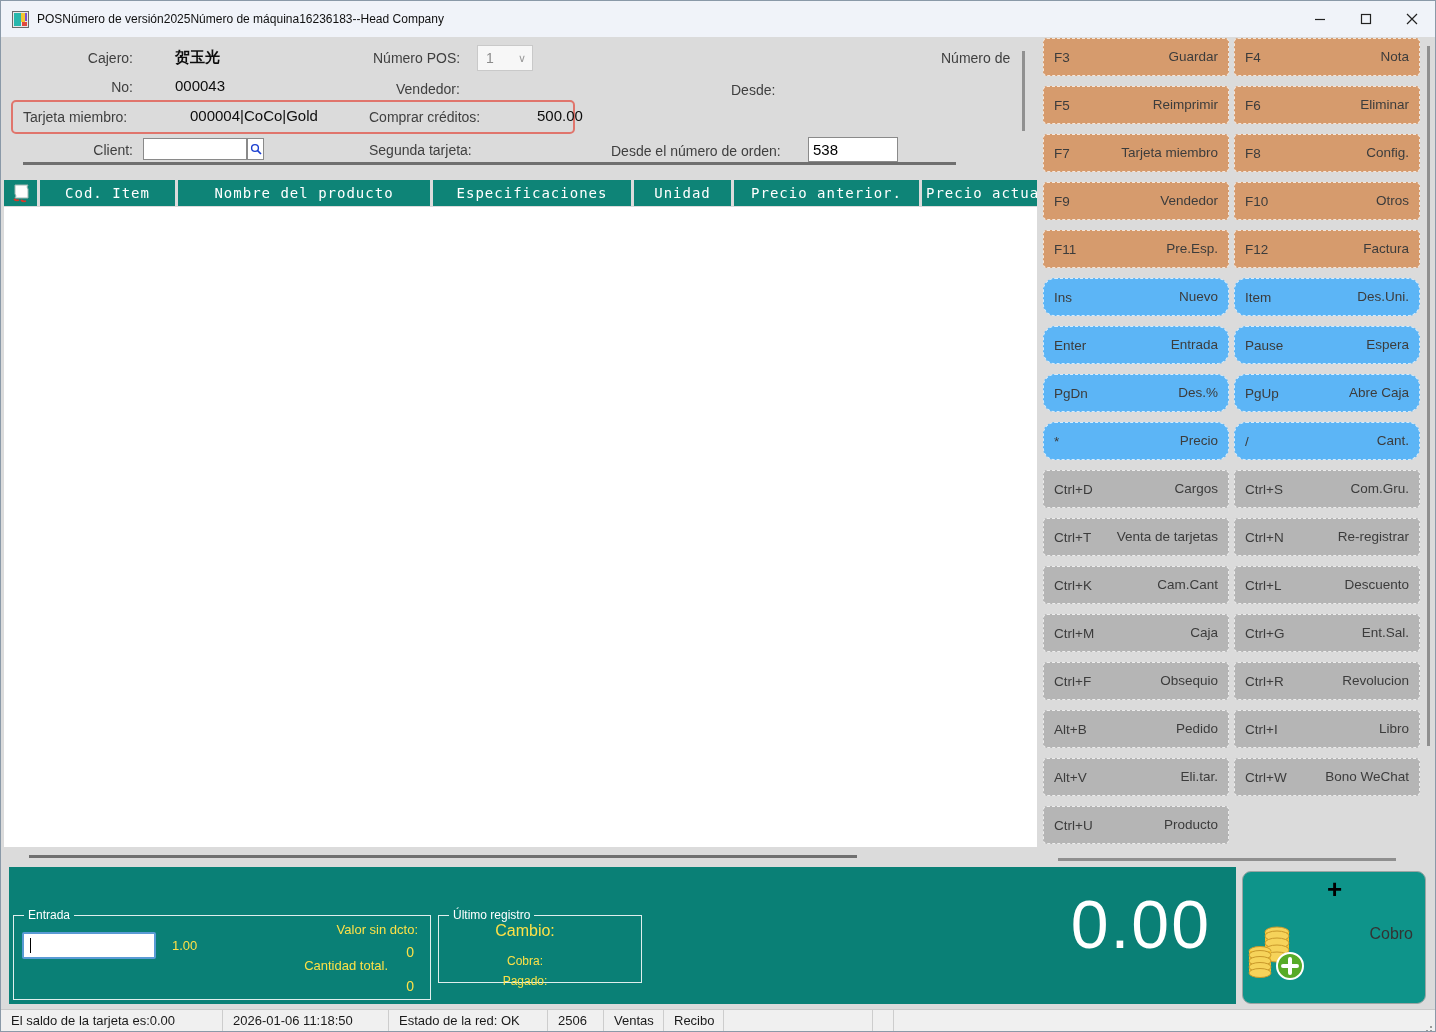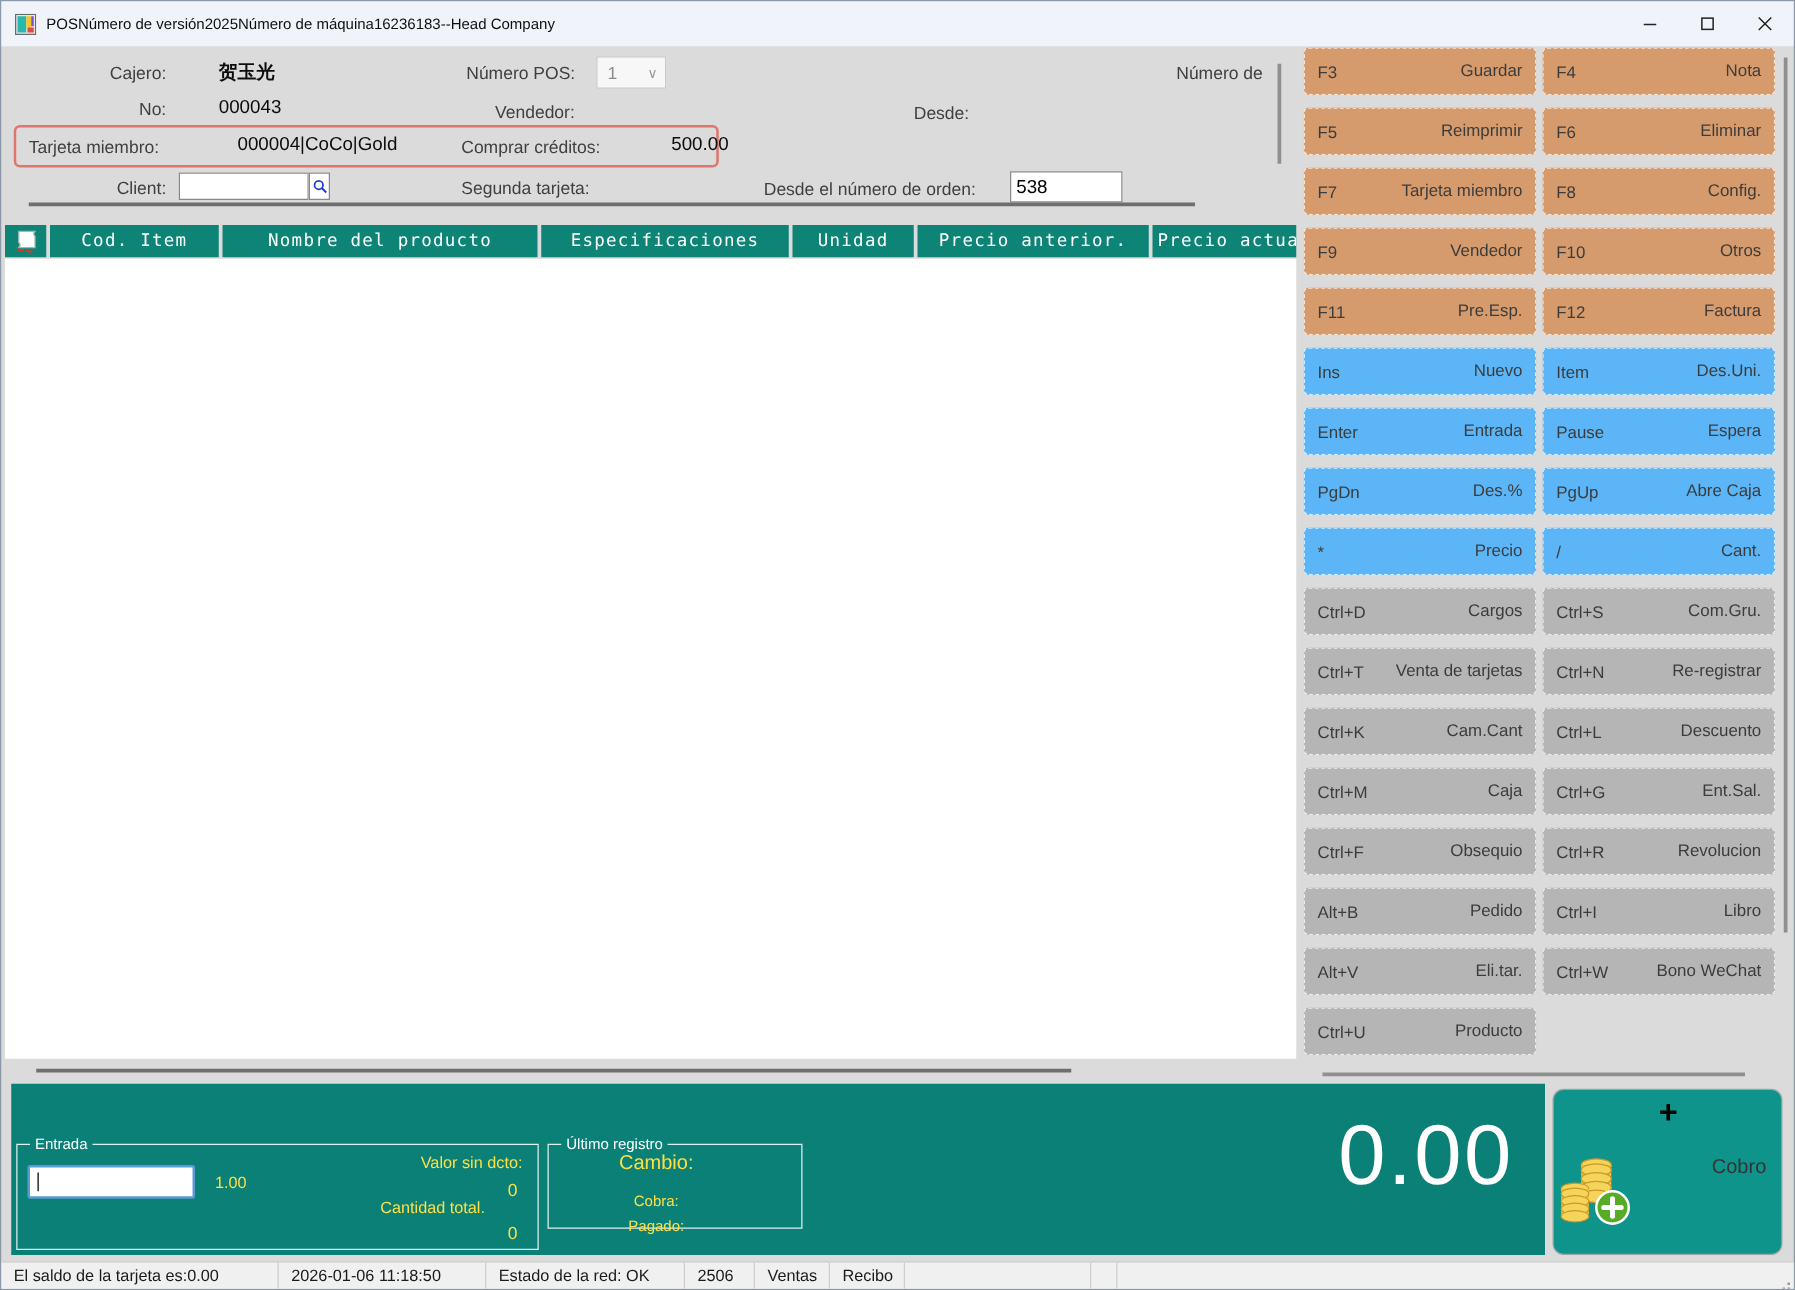--- a/index.html
+++ b/index.html
@@ -31,21 +31,21 @@
   
   .table-header{position:absolute;left:3px;top:179px;width:1033px;height:26px;display:flex;gap:3px;overflow:hidden;}
   .thcell{background:#0E8477;color:#fff;font-family:"DejaVu Sans Mono",monospace;font-size:14px;letter-spacing:1px;display:flex;align-items:center;justify-content:center;flex:0 0 auto;box-sizing:border-box;white-space:nowrap;overflow:hidden;}
   .table-body{position:absolute;left:3px;top:206px;width:1033px;height:640px;background:#ffffff;}
   .table-hscroll{position:absolute;left:28px;top:854px;width:828px;height:3px;background:#6F6F6F;}
   
   .keypad{position:absolute;left:1042px;top:37px;display:grid;grid-template-columns:186px 186px;column-gap:5px;row-gap:10px;grid-auto-rows:38px;}
   .kbtn{border-radius:4px;border:1px dashed rgba(255,255,255,.75);box-sizing:border-box;display:flex;justify-content:space-between;align-items:center;padding:0 10px;font-size:13.5px;color:#3C3C3C;cursor:default;}
   .kbtn .klabel{max-width:112px;text-align:right;line-height:1.12;}
   .kbtn.fn{background:#D69B6D;}
-  .kbtn.nav{background:#5CB5F6;}
+  .kbtn.nav{background:#5CB5F6;border-radius:12px;}
   .kbtn.ctrl{background:#B5B5B5;}
   .keypad-vscroll{position:absolute;left:1426px;top:45px;width:3px;height:700px;background:#8F8F8F;}
   .keypad-hscroll{position:absolute;left:1057px;top:857px;width:338px;height:3px;background:#8F8F8F;}
   
   .bottom-panel{position:absolute;left:8px;top:866px;width:1227px;height:137px;background:#0A8076;}
   .groupbox{position:absolute;border:1px solid #DFEFED;box-sizing:border-box;}
   .groupbox .legend{position:absolute;top:-8px;left:10px;background:#0A8076;padding:0 4px;font-size:12px;color:#fff;white-space:nowrap;}
   .gb-entrada{left:4px;top:48px;width:418px;height:85px;}
   .gb-ultimo{left:429px;top:48px;width:204px;height:68px;}
   .entry-input{position:absolute;left:8px;top:16px;width:134px;height:27px;background:#fff;border:2px solid #5A9BD5;border-radius:2px;box-sizing:border-box;}

